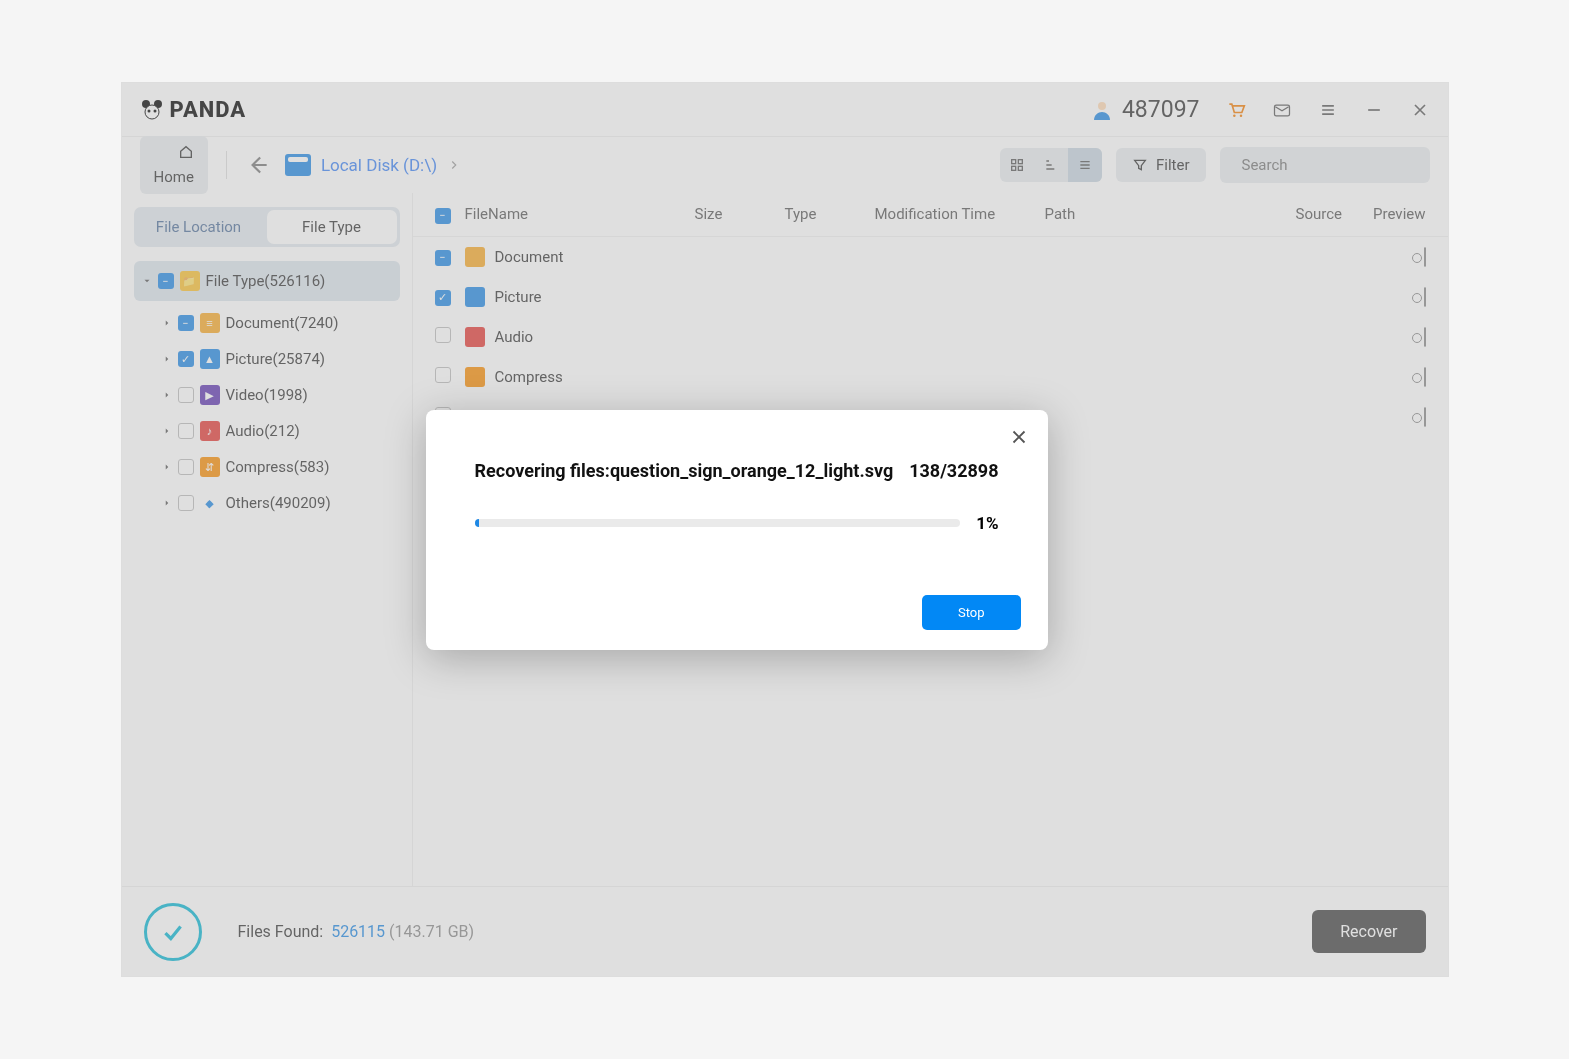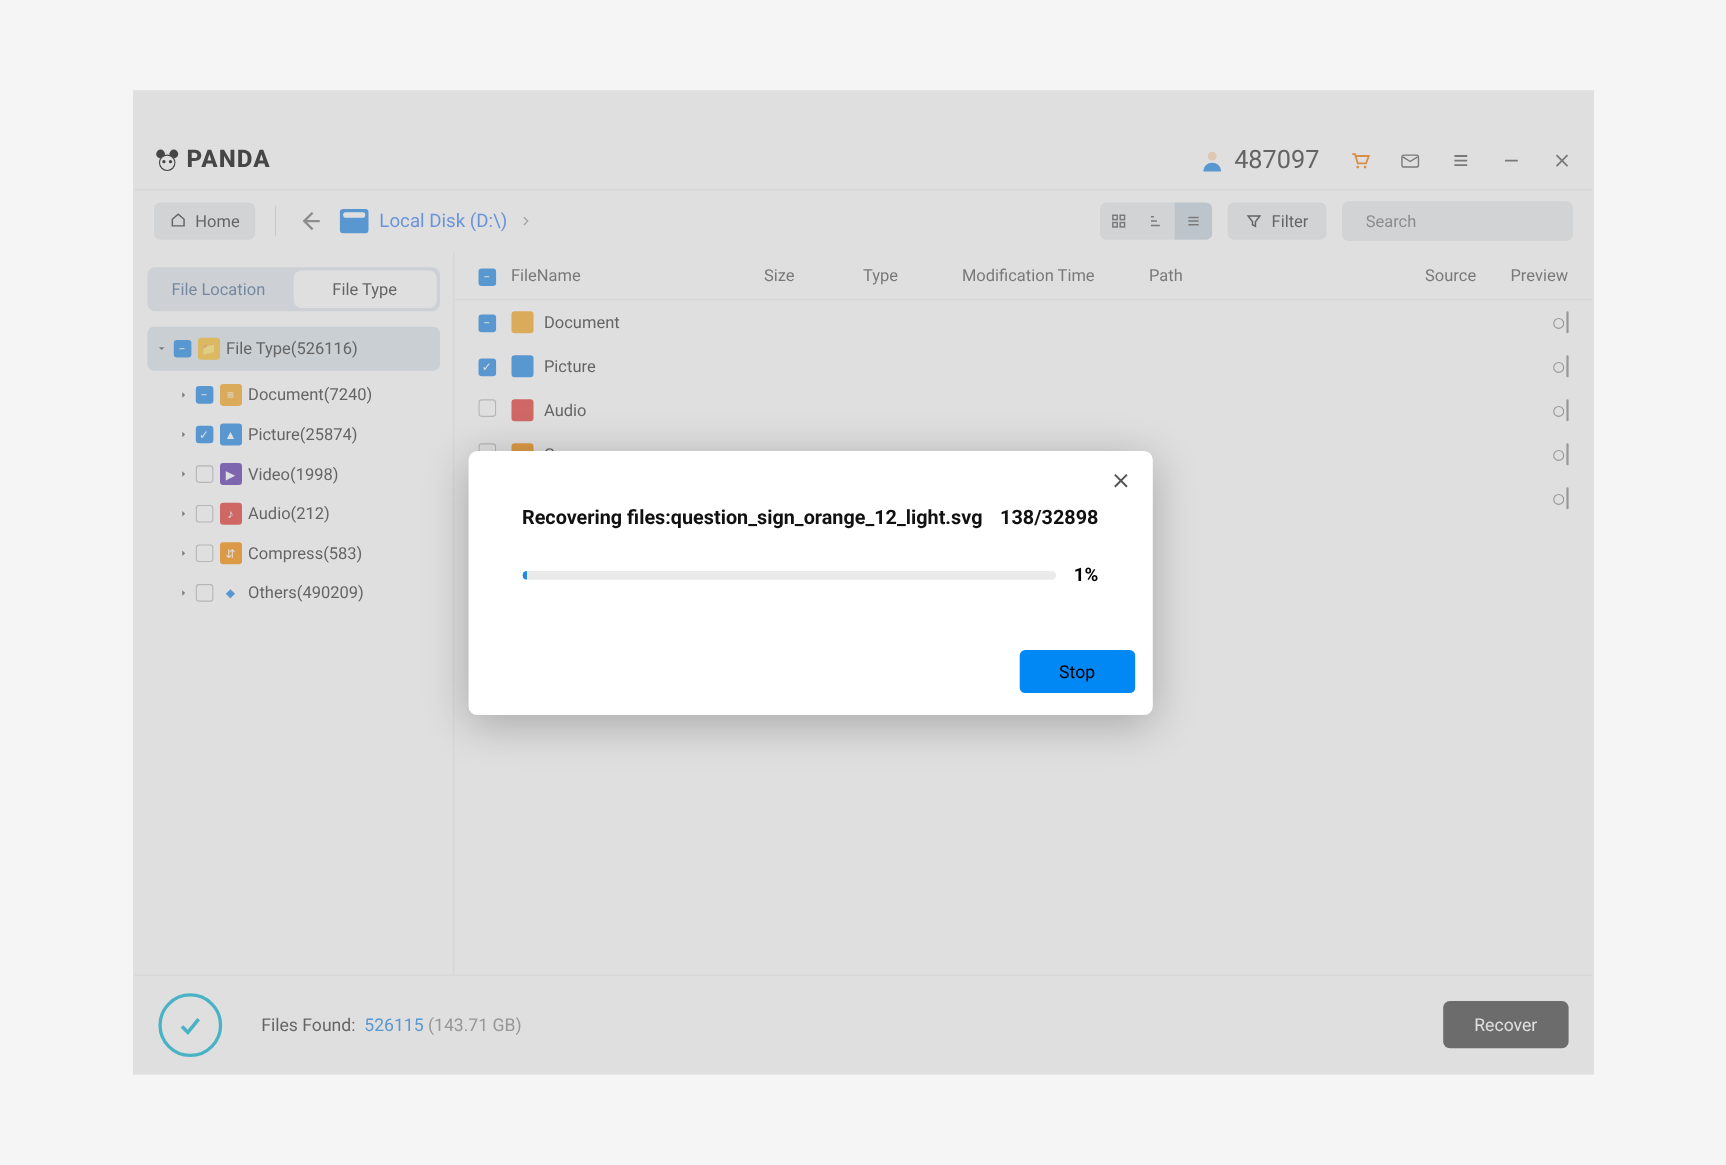--- a/index.html
+++ b/index.html
@@ -1,27 +1,27 @@
 <!DOCTYPE html>
 <html><head>
 <meta charset="utf-8">
 <style>
 * { margin:0; padding:0; box-sizing:border-box; font-family:-apple-system,BlinkMacSystemFont,"Segoe UI",Roboto,sans-serif; }
 body { width:1569px; height:1059px; background:#f5f5f5; position:relative; overflow:hidden; }
 .window { position:absolute; left:0; right:0; top:0; bottom:0; margin:auto; width:1328px; height:895px; background:#fff; border:1px solid #ddd; display:flex; flex-direction:column; }
 .dim-overlay { position:absolute; inset:0; background:rgba(176,176,176,.4); z-index:5; pointer-events:none; }
-.titlebar { height:54px; display:flex; align-items:center; padding:0 18px; border-bottom:1px solid #eee;margin-top:36px; }
+.titlebar { height:54px; display:flex; align-items:center; padding:0 18px; border-bottom:1px solid #eee; }
 .logo { display:flex; align-items:center; gap:6px; font-weight:800; font-size:22px; letter-spacing:1px; }
 .logo-mark { width:24px; height:24px; }
 .title-right { margin-left:auto; display:flex; align-items:center; gap:26px; color:#555; }
 .user-chip { display:flex; align-items:center; gap:8px; font-size:23px; color:#333; }
 .avatar-icon { width:24px; height:24px; }
 .title-icon { width:20px; height:20px; color:#555; cursor:pointer; }
 .toolbar { height:56px; display:flex; align-items:center; padding:0 18px; gap:14px; }
-.toolbar-home { background:#e8ecef; border-radius:6px; padding:8px 14px; display:flex; align-items:flex-start; gap:8px; font-size:15px; color:#333; cursor:pointer; }
+.toolbar-home { background:#e8ecef; border-radius:6px; padding:8px 14px; display:flex; align-items:flex-end; gap:8px; font-size:15px; color:#333; cursor:pointer;flex-direction:column; }
 .toolbar-sep { width:1px; height:28px; background:#ddd; margin:0 4px; }
 .nav-back { width:26px; height:26px; color:#777; cursor:pointer; }
 .disk-badge { display:flex; align-items:center; gap:10px; font-size:17px; color:#3b82f6; }
 .disk-icon { width:26px; height:22px; background:#1e88e5; border-radius:3px; position:relative; }
 .disk-icon::before { content:""; position:absolute; top:3px; left:3px; right:3px; height:5px; background:#fff; border-radius:2px; }
 .chev-right { width:14px; height:14px; color:#999; }
 .toolbar-spacer { flex:1; }
 .view-group { display:flex; background:#e8ecef; border-radius:6px; overflow:hidden; }
 .view-btn { width:34px; height:34px; display:flex; align-items:center; justify-content:center; color:#555; cursor:pointer; }
 .view-btn.active { background:#c7d4df; }
@@ -55,21 +55,21 @@
 .found-count { color:#1e88e5; }
 .found-size { color:#888; }
 .recover-btn { margin-left:auto; background:#404040; color:#fff; border:none; border-radius:6px; padding:12px 28px; font-size:16px; cursor:pointer; }
 .modal { position:absolute; z-index:10; left:304px; top:327px; width:622px; height:240px; background:#fff; border-radius:8px; box-shadow:0 8px 40px rgba(0,0,0,.25); padding:26px 49px; }
 .modal-close { position:absolute; right:18px; top:16px; width:22px; height:22px; color:#555; cursor:pointer; }
 .modal-head { display:flex; justify-content:space-between; align-items:center; margin-top:24px; font-size:18px; font-weight:700; color:#111; }
 .progress-row { display:flex; align-items:center; gap:16px; margin-top:32px; }
 .progress-bar { flex:1; height:8px; background:#eaeaea; border-radius:4px; overflow:hidden; }
 .progress-fill { height:100%; background:#1e88e5; width:1%; }
 .progress-pct { font-weight:700; font-size:17px; }
-.modal-stop { position:absolute; right:16px; bottom:20px; background:#0288f5; color:#000000; border:none; border-radius:5px; padding:10px 36px; font-size:16px; cursor:pointer; }
+.modal-stop { position:absolute; right:27px; bottom:20px; background:#0288f5; color:#ffffff; border:none; border-radius:5px; padding:10px 36px; font-size:13px; cursor:pointer; }
 </style>
 </head>
 <body>
 
 <div class="window">
   <div class="dim-overlay"></div>
 
   <div class="titlebar">
     <div class="logo">
       <svg class="logo-mark" viewBox="0 0 24 24">

